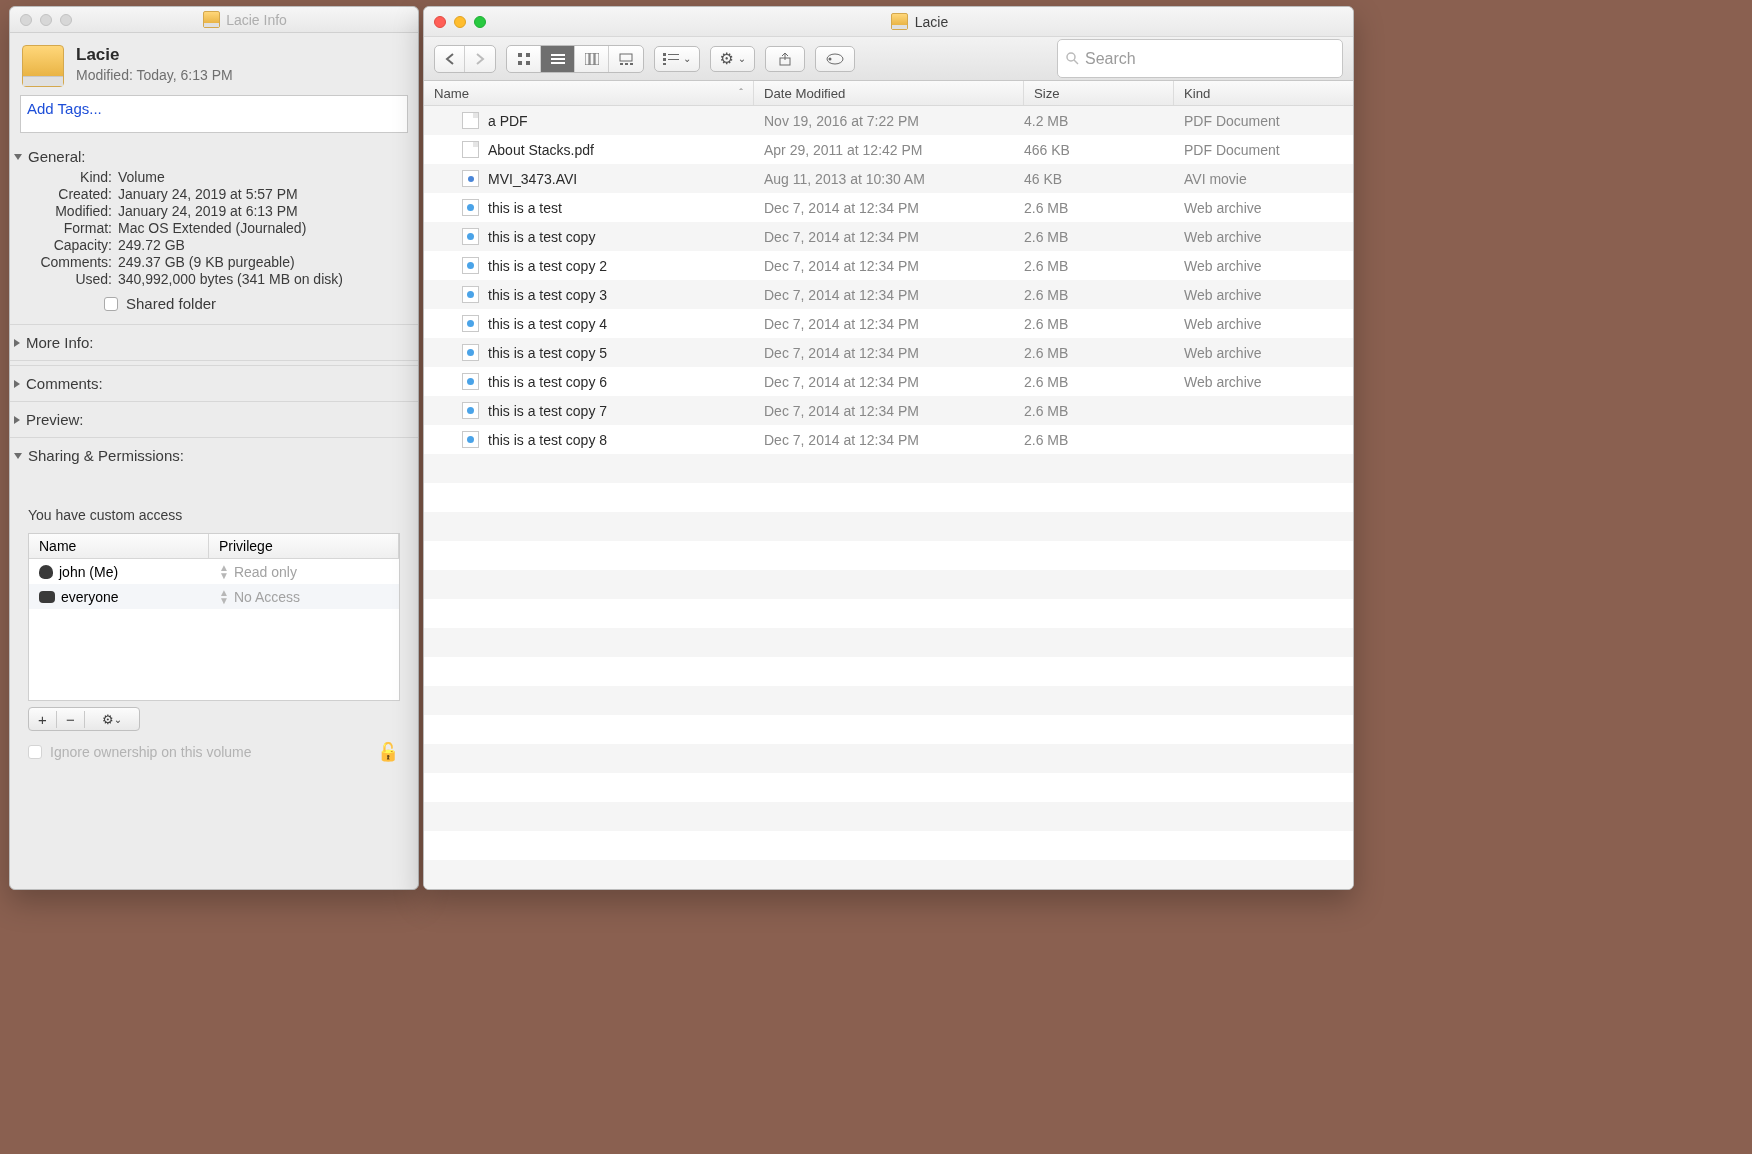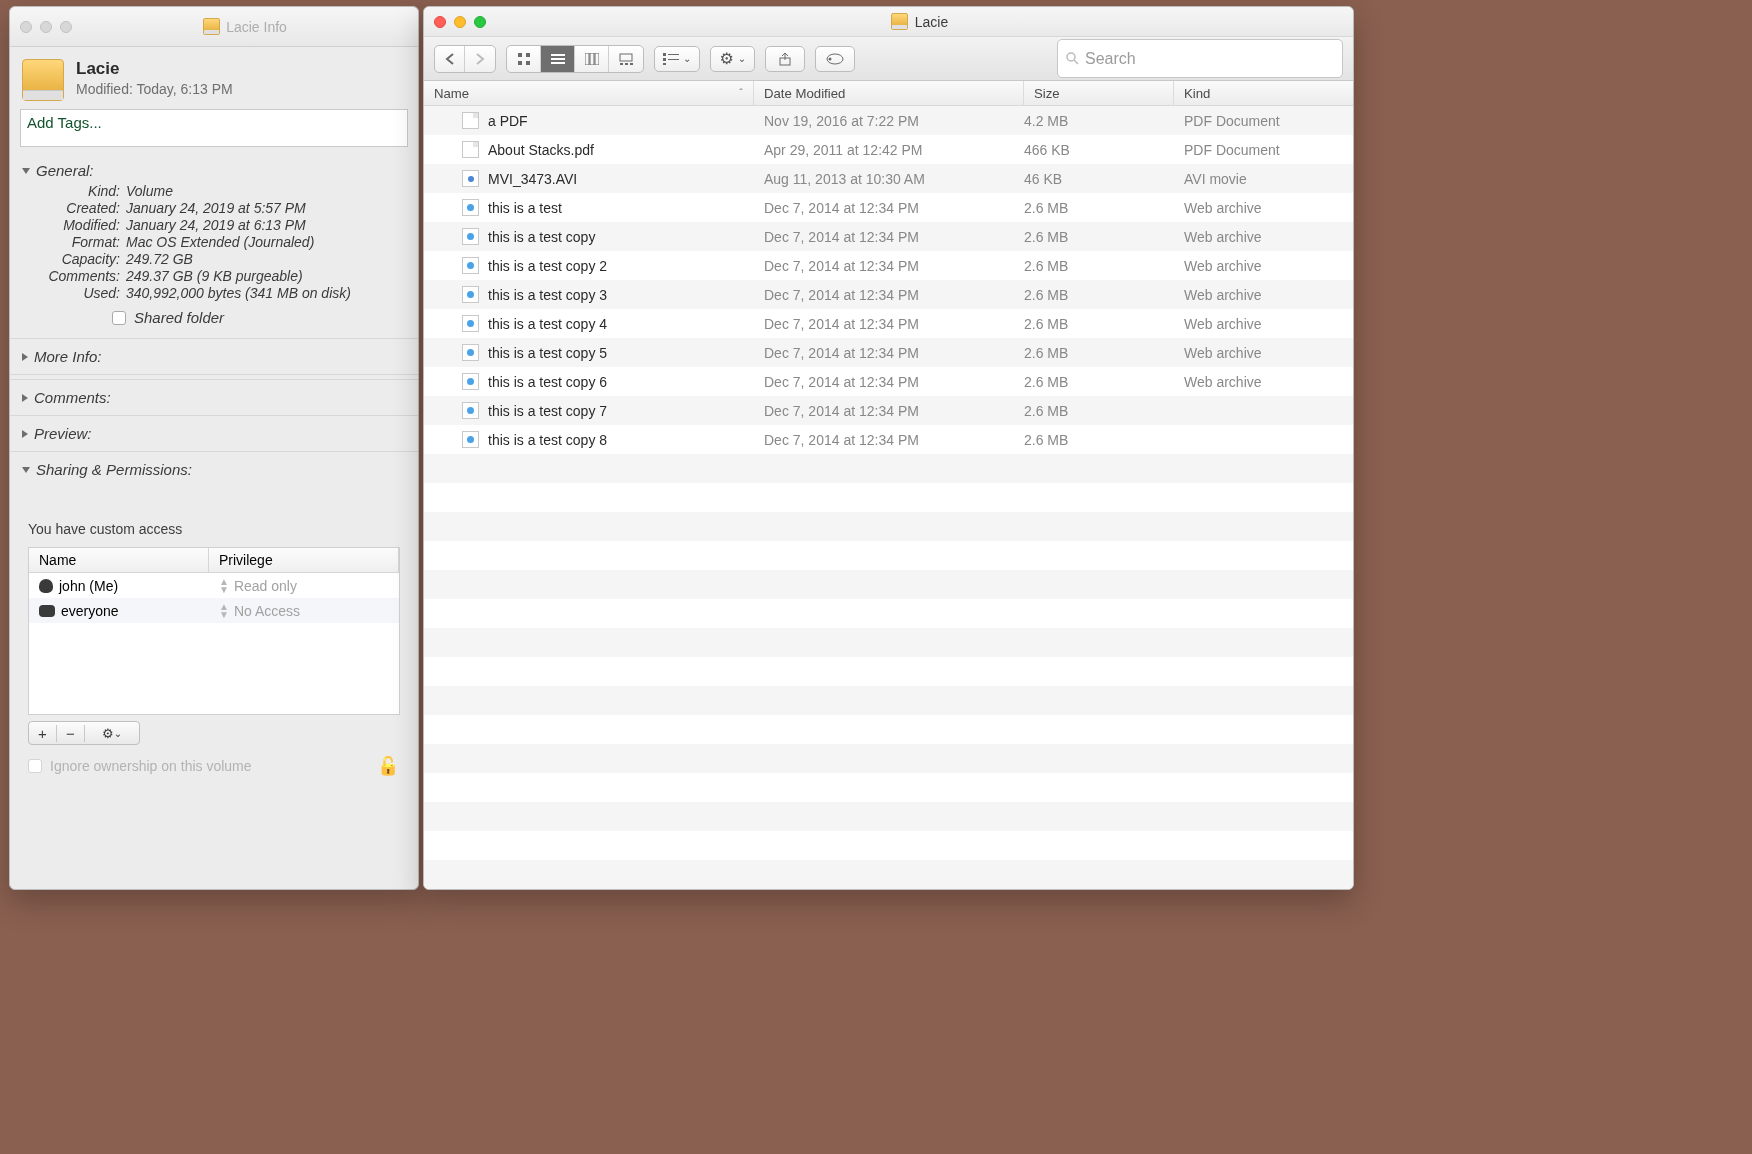--- a/index.html
+++ b/index.html
@@ -6,40 +6,40 @@
 body { background: #8a6050; width: 1752px; height: 1154px; position: relative; overflow: hidden; }
 
 
 .info-window {
   position: absolute; left: 9px; top: 6px; width: 410px; height: 884px;
   background: #ececec; border: 1px solid #bcbcbc; border-radius: 6px;
   box-shadow: 0 12px 30px rgba(0,0,0,0.25);
   display: flex; flex-direction: column;
 }
 .info-titlebar {
-  height: 40px; display: flex; align-items: center; padding: 0 10px;
+  height: 26px; display: flex; align-items: center; padding: 0 10px;
   border-bottom: 1px solid #d0d0d0;
   background: linear-gradient(#f6f6f6, #e8e8e8);
   border-radius: 6px 6px 0 0;
 }
 .traffic { display: flex; gap: 8px; margin-right: 10px; }
 .dot { width: 12px; height: 12px; border-radius: 50%; background: #d7d7d7; border: 1px solid #c2c2c2; }
 .info-title-center { flex: 1; display: flex; align-items: center; justify-content: center; gap: 6px; color: #aeaeae; font-size: 14px; }
 .drive-icon-mini { width: 17px; height: 17px; background: linear-gradient(#ffd77a,#e2a833); border-radius: 2px; border: 1px solid #d4a84d; position: relative; }
 .drive-icon-mini::after { content:""; position:absolute; left:0; right:0; bottom:0; height:4px; background:#e0e0e0; }
 
 .info-header { display: flex; padding: 12px 12px 8px 12px; gap: 12px; }
 .drive-icon { width: 42px; height: 42px; background: linear-gradient(#ffd77a,#e2a833); border-radius: 4px; border:1px solid #d4a84d; position: relative; }
 .drive-icon::after { content:""; position:absolute; left:0; right:0; bottom:0; height:9px; background:#e0e0e0; border-top:1px solid #c8c8c8; }
 .info-header-text .info-name { font-size: 17px; font-weight: 600; color:#2b2b2b; }
 .info-header-text .info-mod  { font-size: 14px; color:#6f6f6f; margin-top:2px; }
 
-.tags-field { margin: 0 10px 8px 10px; border:1px solid #c9c9c9; background:#fff; height: 38px; padding: 4px 6px; color:#14532d; font-size: 15px; }
-
-.section { padding: 4px 12px; font-size: 15px; color:#3b3b3b;font-style:italic; }
+.tags-field { margin: 0 10px 8px 10px; border:1px solid #c9c9c9; background:#fff; height: 38px; padding: 4px 6px; color:#1d4ed8; font-size: 15px; }
+
+.section { padding: 4px 4px; font-size: 15px; color:#3b3b3b; }
 .section-head { display:flex; align-items:center; gap:6px; cursor:default; padding:3px 0; }
 .tri { width:0; height:0; border-left:6px solid #6d6d6d; border-top:4px solid transparent; border-bottom:4px solid transparent; }
 .tri.open { border-left:4px solid transparent; border-right:4px solid transparent; border-top:6px solid #6d6d6d; border-bottom:none; }
 
 .kv { display:grid; grid-template-columns: 98px 1fr; column-gap: 6px; font-size: 14px; color:#3b3b3b; margin: 1px 0; }
 .kv .k { text-align:right; }
 .shared-row { display:flex; align-items:center; gap:8px; font-size:15px; margin:8px 0 6px 90px; }
 .cbox { width:14px; height:14px; border:1px solid #aaa; border-radius:3px; background:#fff; }
 
 .divider { height:1px; background:#d7d7d7; margin: 2px 0; }

